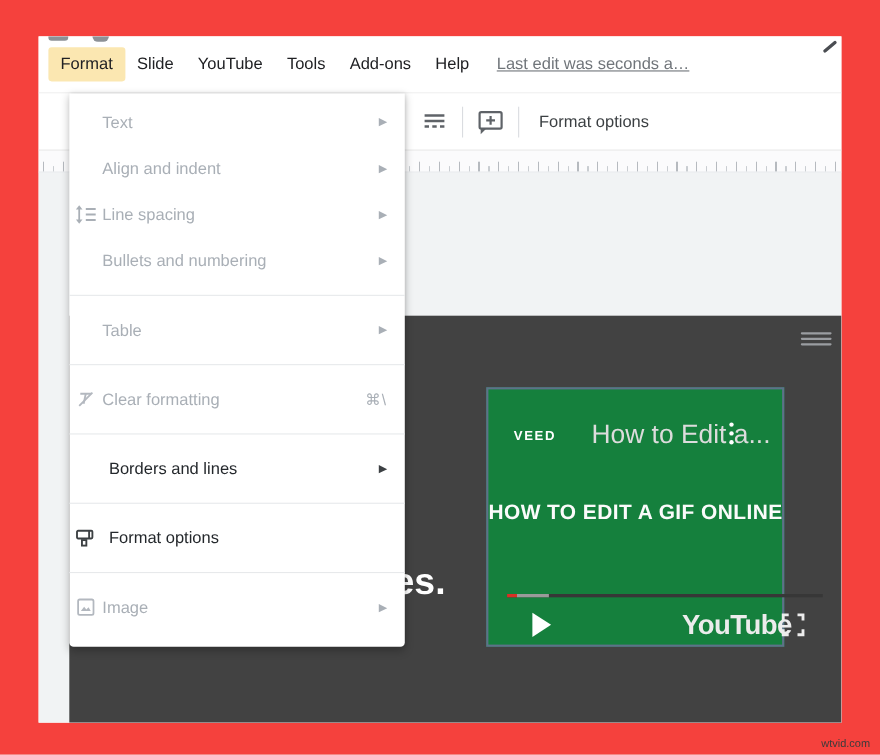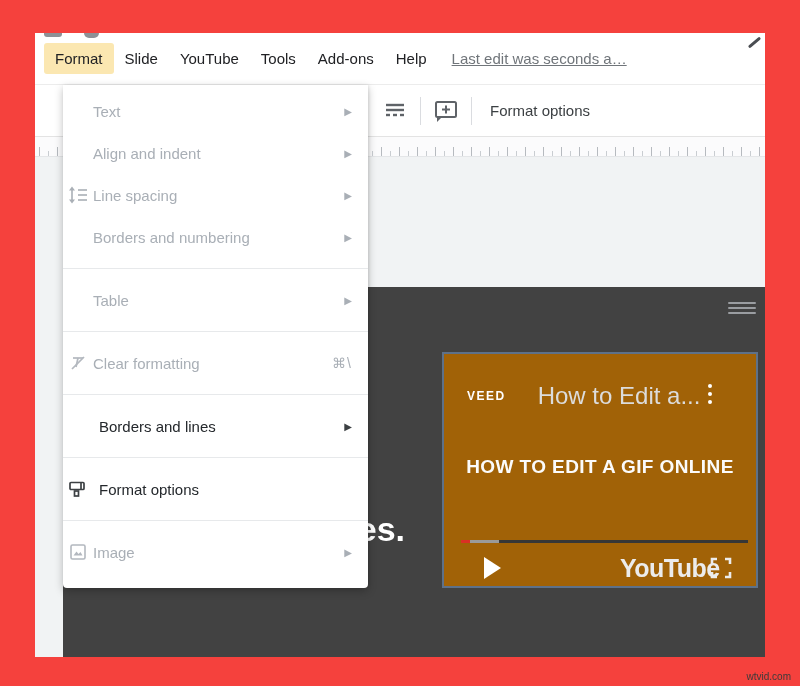--- a/index.html
+++ b/index.html
@@ -69,22 +69,22 @@
   .slide { left:28px; top:130px; width:702px; height:370px; }
   .drag-handle { position:absolute; left:665px; top:15px; width:28px; display:flex; flex-direction:column; gap:3px; }
   .drag-handle i { display:block; height:2px; background:#9a9da1; border-radius:1px; }
   .frag { position:absolute; color:#fff; font-weight:bold; font-size:34px; line-height:1.1; white-space:nowrap; }
   .frag-1 { left:277px; top:150px; }
   .frag-2 { left:281px; top:190px; }
   .frag-3 { left:274px; top:224px; }
 
   
   .video {
-    position:absolute; left:379px; top:65px; width:316px; height:236px;
-    background:#a16207; border:2px solid #5e7189;
+    position:absolute; left:379px; top:65px; width:271px; height:236px;
+    background:#15803d; border:2px solid #5e7189;
   }
   .vheader { position:absolute; left:0; top:28px; width:100%; height:28px; display:flex; align-items:center; }
   .veed { margin-left:23px; color:#ffffff; font-size:12px; font-weight:800; letter-spacing:1.5px; }
   .vtitle { margin-left:32px; color:#dcdcdc; font-size:24px; white-space:nowrap; }
   .kebab { position:absolute; right:44px; top:2px; display:flex; flex-direction:column; gap:4px; }
   .kebab i { width:4px; height:4px; background:#fff; border-radius:50%; }
   .vcaption {
     position:absolute; left:0; top:102px; width:100%; text-align:center;
     color:#fbfbfb; font-size:19px; font-weight:800; letter-spacing:0.4px; white-space:nowrap;
   }
@@ -234,21 +234,21 @@
             <line x1="10" y1="9" x2="19" y2="9"></line>
             <line x1="10" y1="14" x2="19" y2="14"></line>
           </g>
         </svg>
       </span>
       <span>Line spacing</span>
       <span class="dd-arrow">▶</span>
     </div>
 
     <div class="dd-item disabled">
-      <span>Borders and numbering</span>
+      <span>Bullets and numbering</span>
       <span class="dd-arrow">▶</span>
     </div>
 
     <div class="dd-divider"></div>
 
     <div class="dd-item disabled">
       <span>Table</span>
       <span class="dd-arrow">▶</span>
     </div>
 

